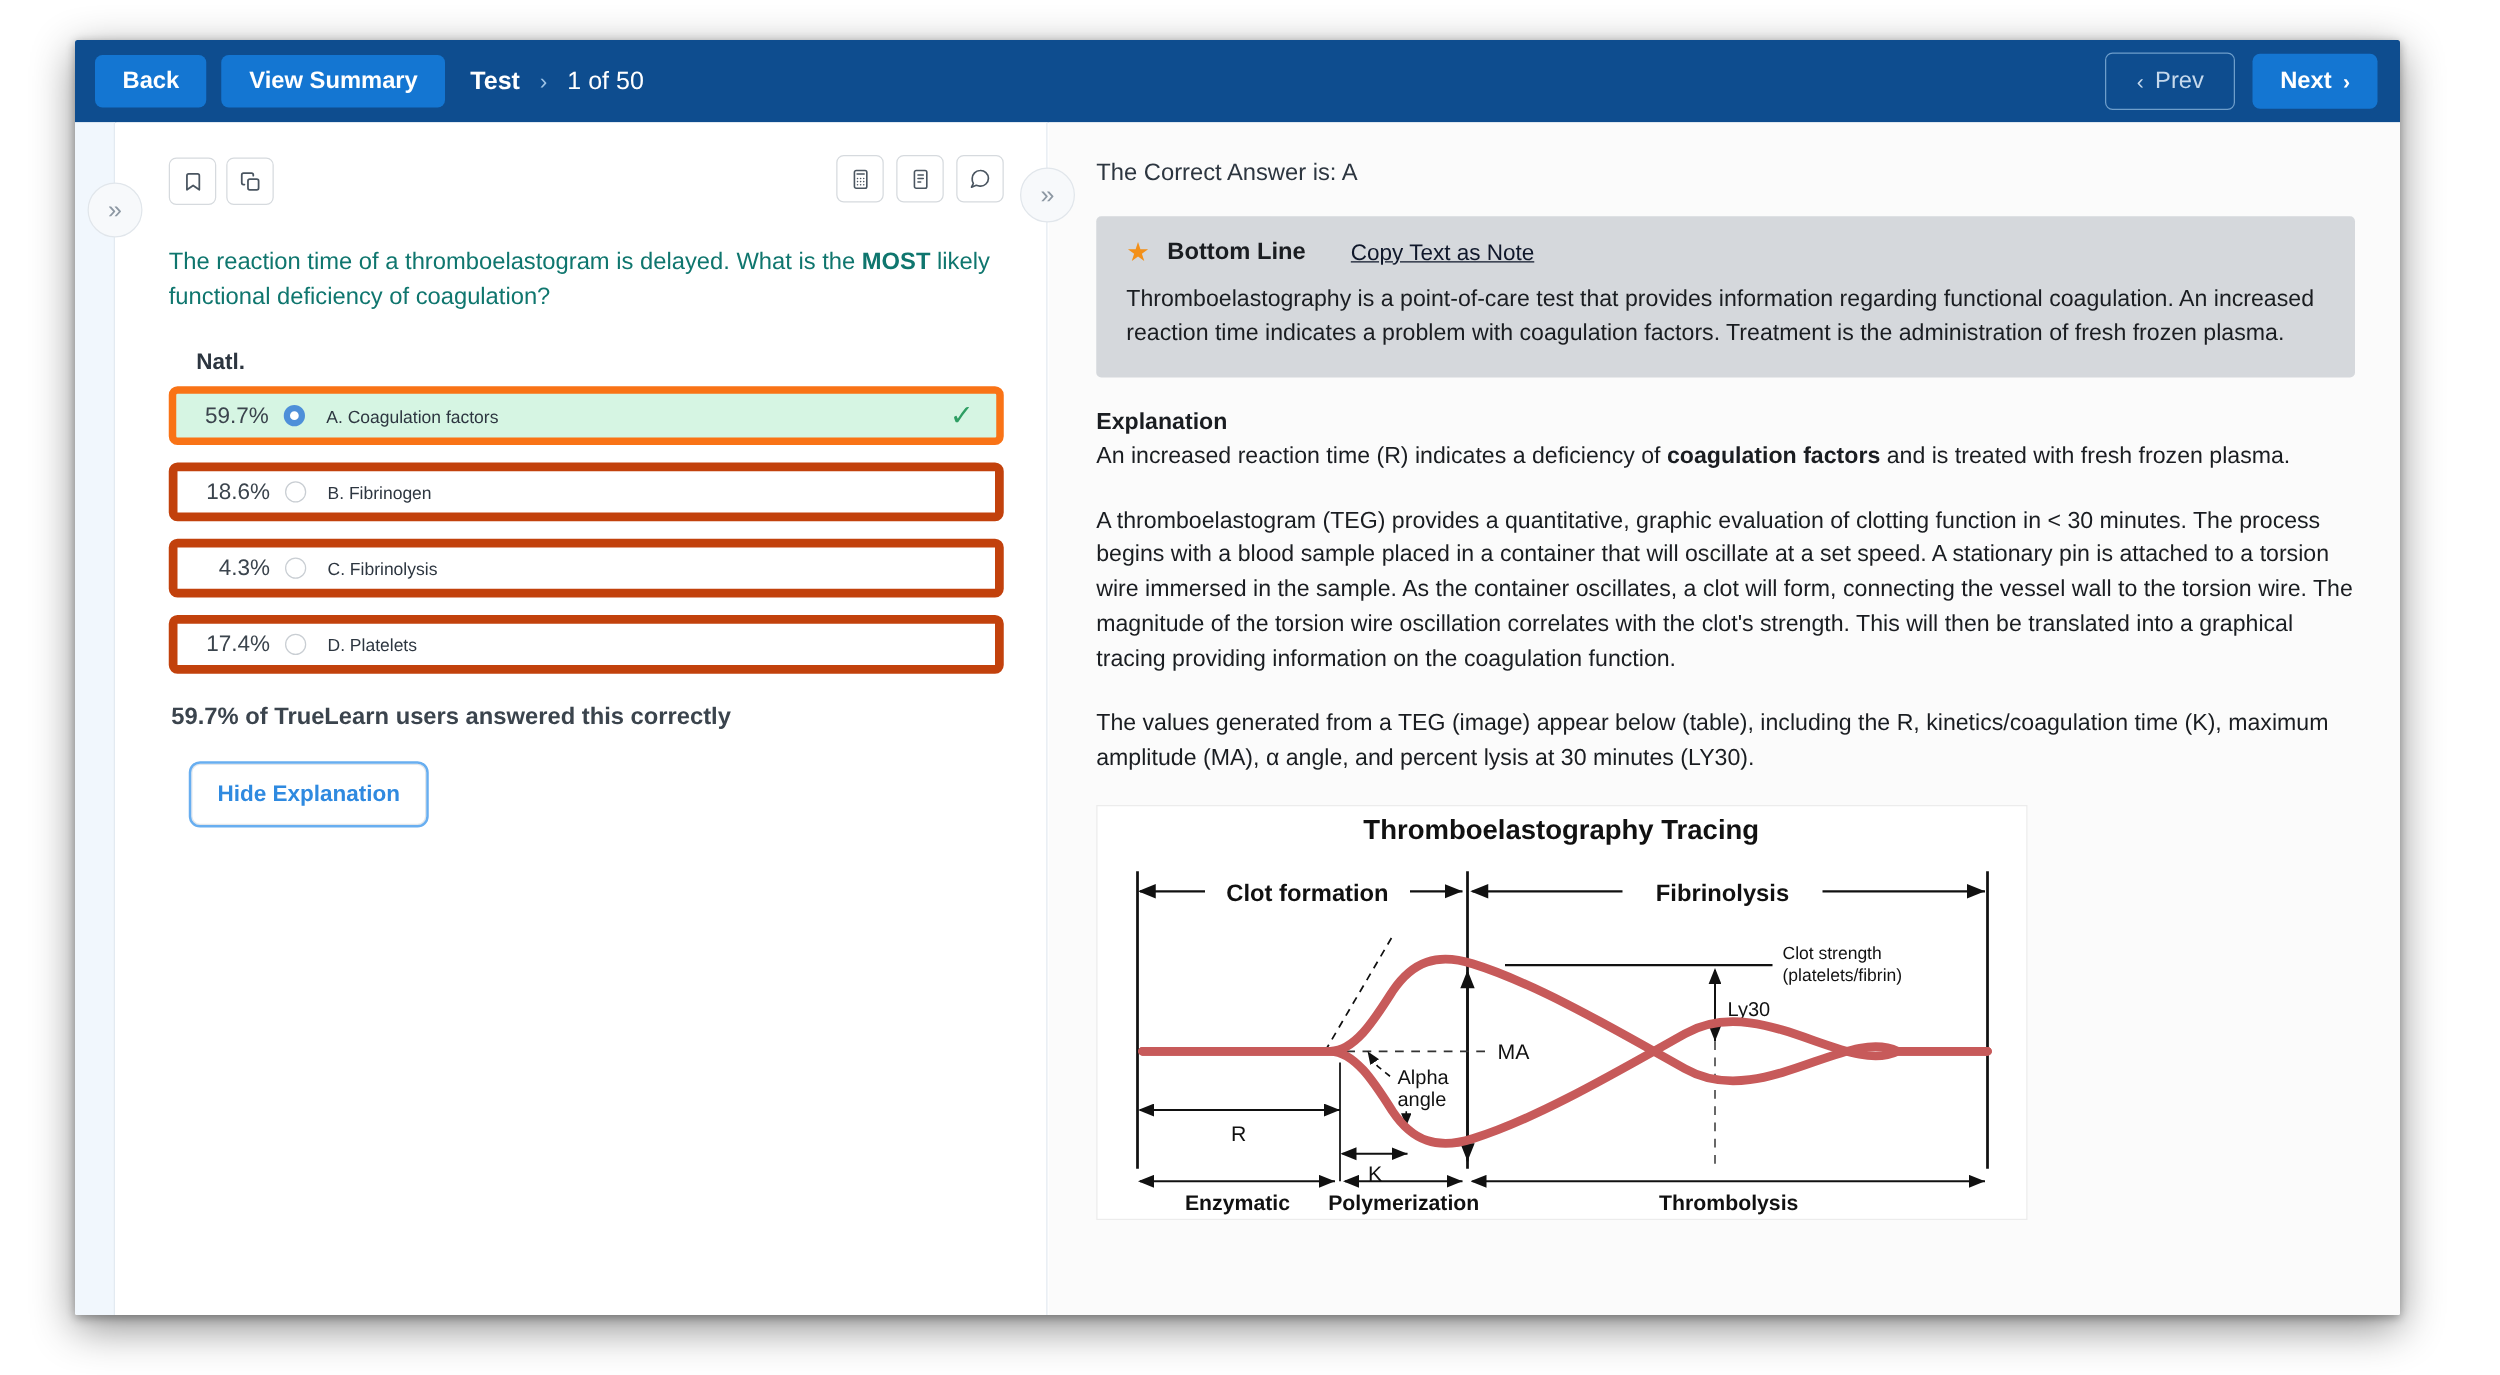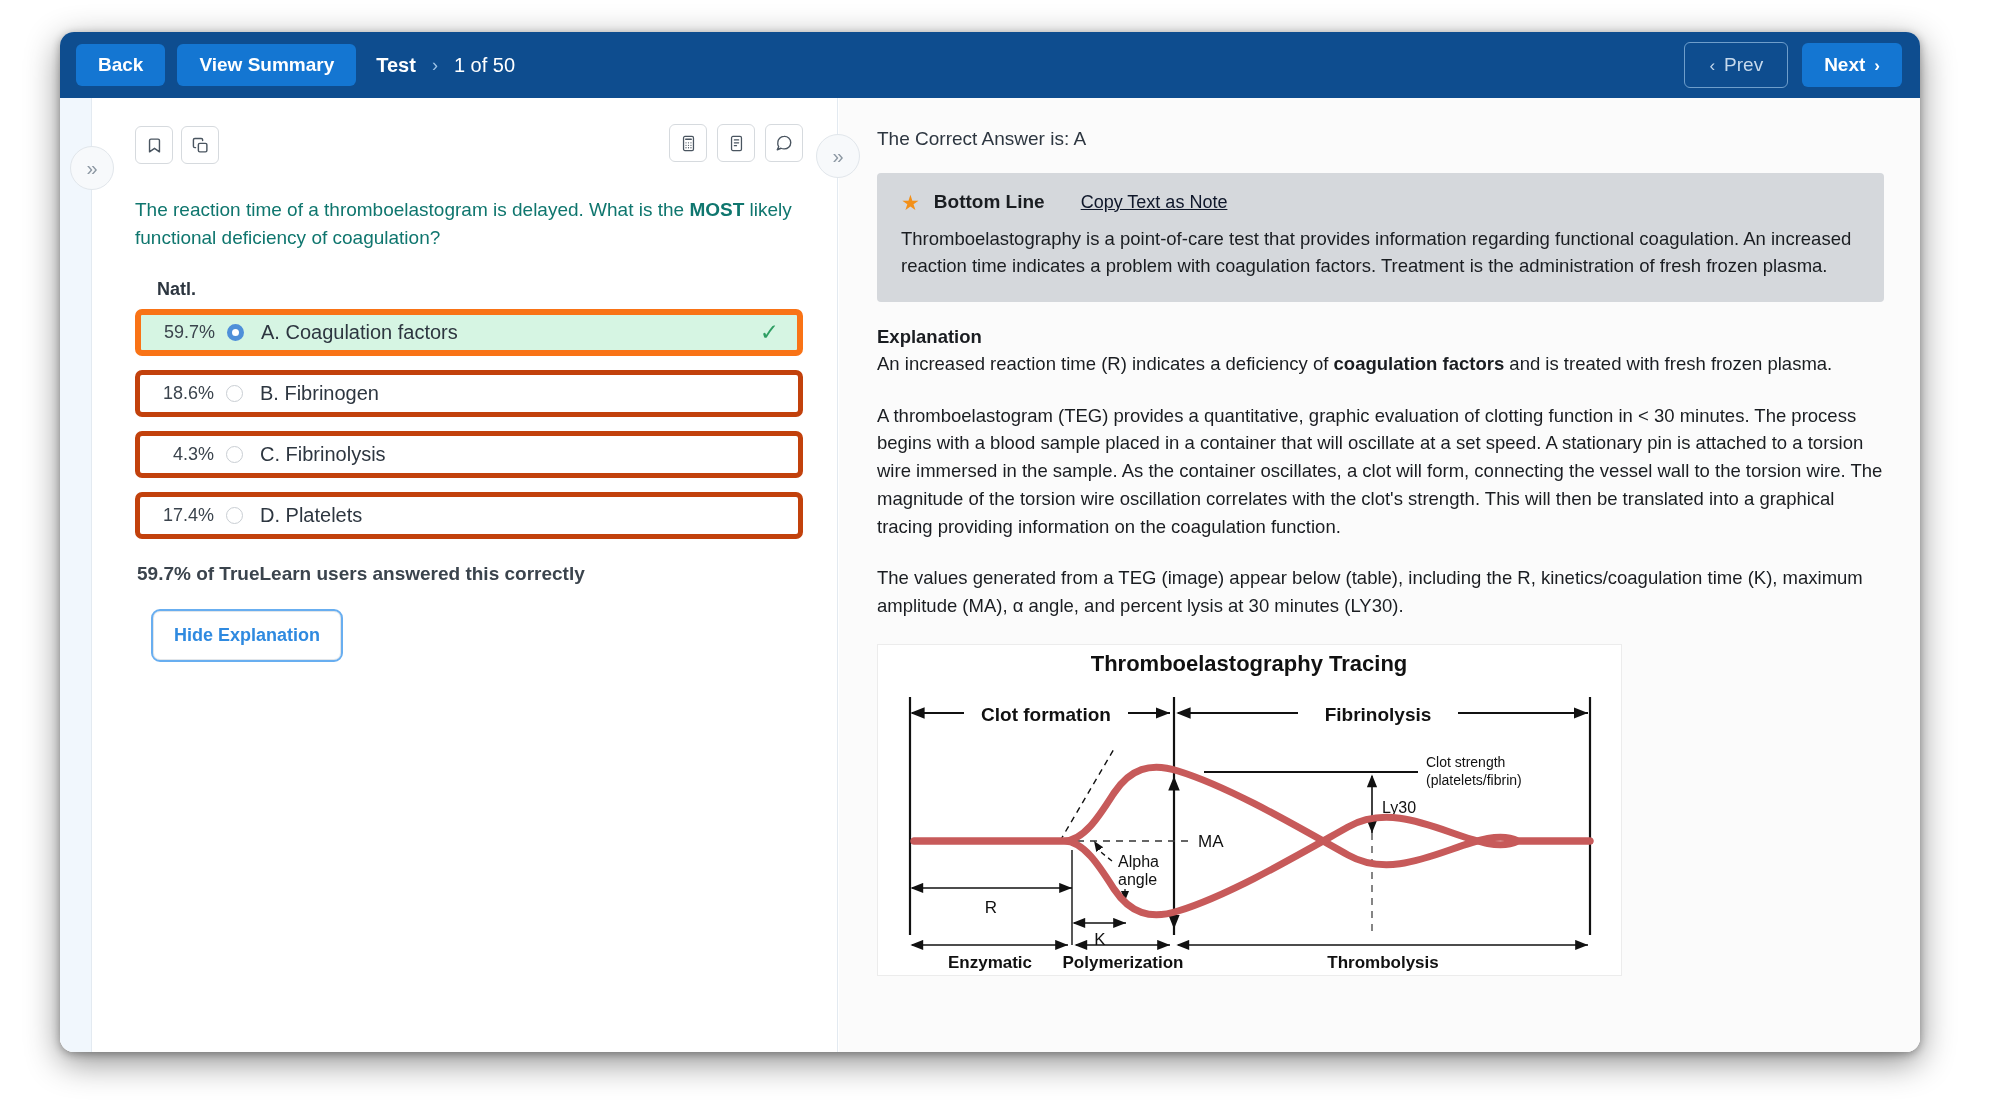--- a/index.html
+++ b/index.html
@@ -15,21 +15,21 @@
     width: 2000px; height: 1100px;
     background: #ffffff;
   }
 
   
   .window {
     position: absolute;
     left: 60px; top: 32px;
     width: 1860px; height: 1020px;
     background: #ffffff;
-    border-radius: 14px;
+    border-radius: 2px;
     box-shadow: 0 10px 34px rgba(0,0,0,0.45), 0 2px 8px rgba(0,0,0,0.3);
     overflow: hidden;
   }
 
   
   .topbar {
     position: absolute;
     left: 0; top: 0;
     width: 1860px; height: 66px;
     background: #0e4d8f;
@@ -173,21 +173,21 @@
     margin-top: 27px;
     margin-left: 22px;
     font-size: 18px;
     font-weight: bold;
     color: #2d3640;
   }
 
   .options { margin-top: 9px; }
   .option {
     height: 47px;
-    border: 5px solid #c2410c;
+    border: 7px solid #c2410c;
     border-radius: 7px;
     background: #ffffff;
     display: flex; align-items: center;
     margin-bottom: 14px;
     padding: 0 18px 0 0;
     cursor: pointer;
     position: relative;
   }
   .option.correct {
     background: #d6f5e3;
@@ -207,21 +207,21 @@
     background: #fff;
     flex: none;
   }
   .radio.sel {
     border: 5px solid #4e8fd9;
     background: #ffffff;
     box-shadow: 0 0 0 0px #4e8fd9;
   }
   .opt-label {
     margin-left: 17px;
-    font-size: 20px;
+    font-size: 14px;
     color: #2d3640;
   }
   .check {
     margin-left: auto;
     color: #2e9e63;
     font-size: 23px;
     line-height: 1;
   }
 
   .stat-line {

